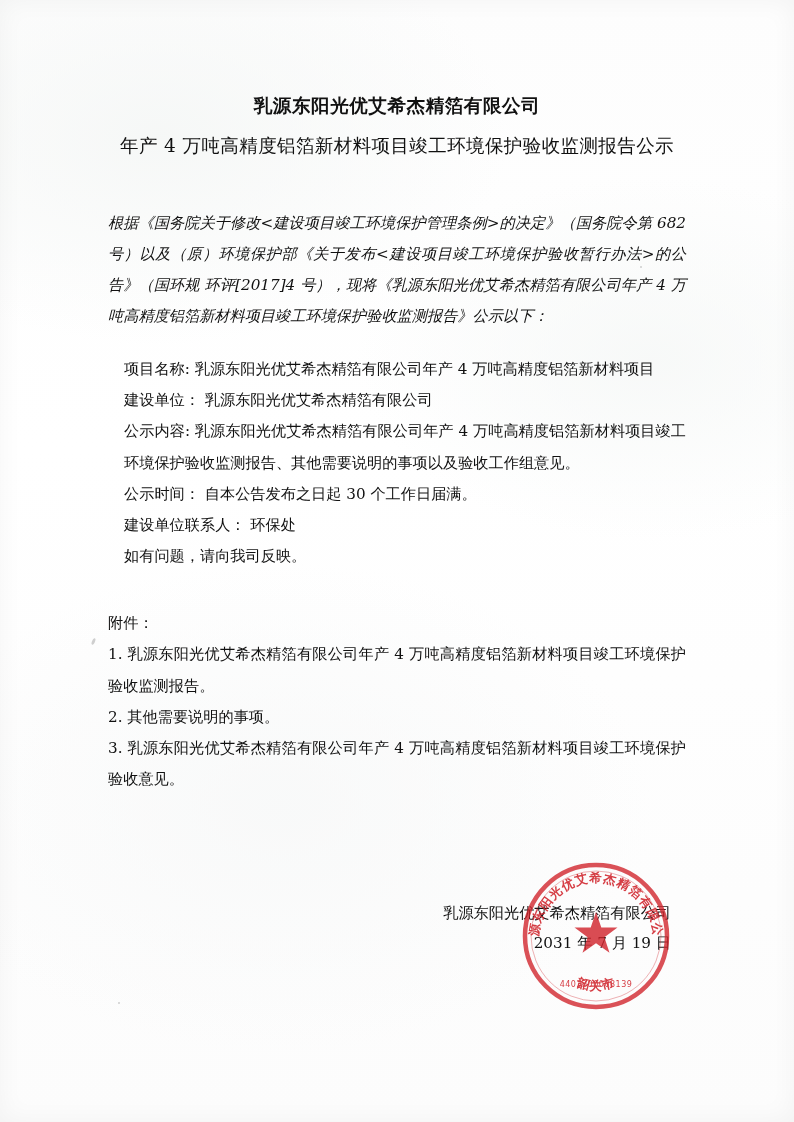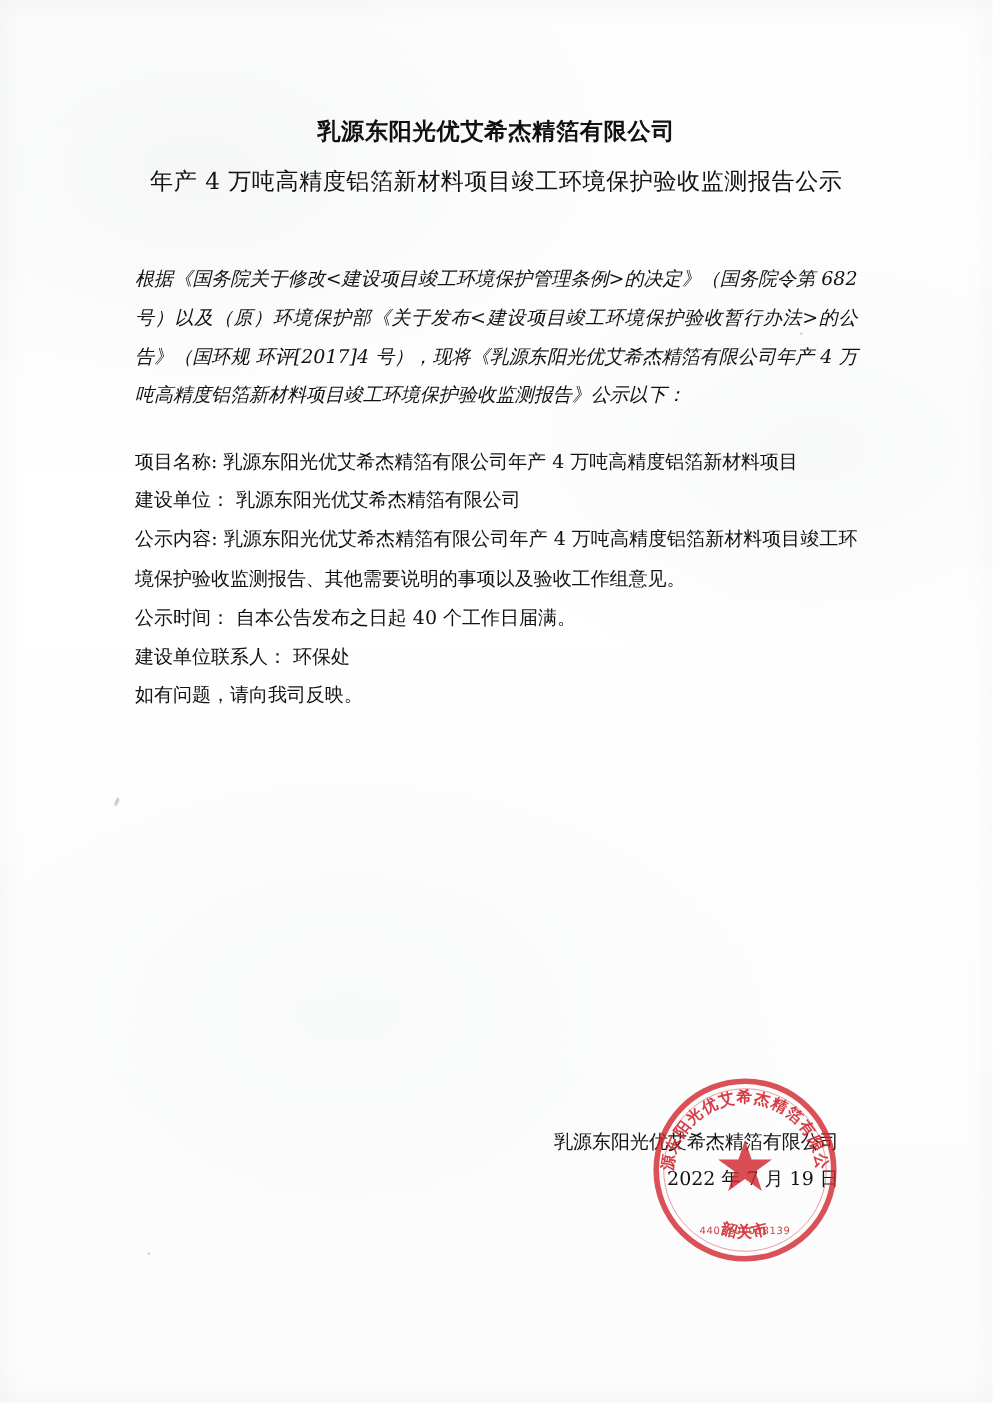--- a/index.html
+++ b/index.html
@@ -69,20 +69,21 @@
   }
   .para {
     margin: 0 0 2px 0;
     font-style: italic;
   }
   .para-indent {
     text-indent: 0;
   }
   .section-gap {
     margin-top: 22px;
+    margin-left: 16px;
   }
   .line {
     margin: 0;
     font-size: 15.2px;
     line-height: 2.05;
   }
   .attachments {
     margin-top: 36px;
     font-size: 15.2px;
     line-height: 2.05;
@@ -151,31 +152,37 @@
       <div class="title-line2">年产 4 万吨高精度铝箔新材料项目竣工环境保护验收监测报告公示</div>
     </div>
 
     <div class="body-block">
       <p class="para para-indent">根据《国务院关于修改&lt;建设项目竣工环境保护管理条例&gt;的决定》（国务院令第 682 号）以及（原）环境保护部《关于发布&lt;建设项目竣工环境保护验收暂行办法&gt;的公告》（国环规  环评[2017]4 号），现将《乳源东阳光优艾希杰精箔有限公司年产 4 万吨高精度铝箔新材料项目竣工环境保护验收监测报告》公示以下：</p>
 
       <div class="section-gap">
         <p class="line">项目名称: 乳源东阳光优艾希杰精箔有限公司年产 4 万吨高精度铝箔新材料项目</p>
         <p class="line">建设单位： 乳源东阳光优艾希杰精箔有限公司</p>
         <p class="line">公示内容: 乳源东阳光优艾希杰精箔有限公司年产 4 万吨高精度铝箔新材料项目竣工环境保护验收监测报告、其他需要说明的事项以及验收工作组意见。</p>
-        <p class="line">公示时间： 自本公告发布之日起 40 个工作日届满。</p>
+        <p class="line">公示时间： 自本公告发布之日起 30 个工作日届满。</p>
         <p class="line">建设单位联系人： 环保处</p>
         <p class="line">如有问题，请向我司反映。</p>
       </div>
 
+      <div class="attachments">
+        <p class="att-item">附件：</p>
+        <p class="att-item">1. 乳源东阳光优艾希杰精箔有限公司年产 4 万吨高精度铝箔新材料项目竣工环境保护验收监测报告。</p>
+        <p class="att-item">2. 其他需要说明的事项。</p>
+        <p class="att-item">3. 乳源东阳光优艾希杰精箔有限公司年产 4 万吨高精度铝箔新材料项目竣工环境保护验收意见。</p>
+      </div>
     </div>
   </div>
 
   <div class="signature">
     <p class="sig-line">乳源东阳光优艾希杰精箔有限公司</p>
-    <p class="sig-line">2022 年 7 月 19 日</p>
+    <p class="sig-line">2031 年 7 月 19 日</p>
   </div>
 
   <div class="seal">
     <svg width="160" height="160" viewBox="0 0 160 160" xmlns="http://www.w3.org/2000/svg">
       <circle cx="80" cy="80" r="71" fill="none" stroke="#d0232b" stroke-width="4.5" opacity="0.9"></circle>
       <circle cx="80" cy="80" r="65" fill="none" stroke="#d0232b" stroke-width="0.8" opacity="0.5"></circle>
       <path id="sealTopArc" d="M 22 84 A 58 58 0 0 1 138 84" fill="none"></path>
       <text class="seal-text">
         <textPath href="#sealTopArc" startOffset="50%" text-anchor="middle">乳源东阳光优艾希杰精箔有限公司</textPath>
       </text>

